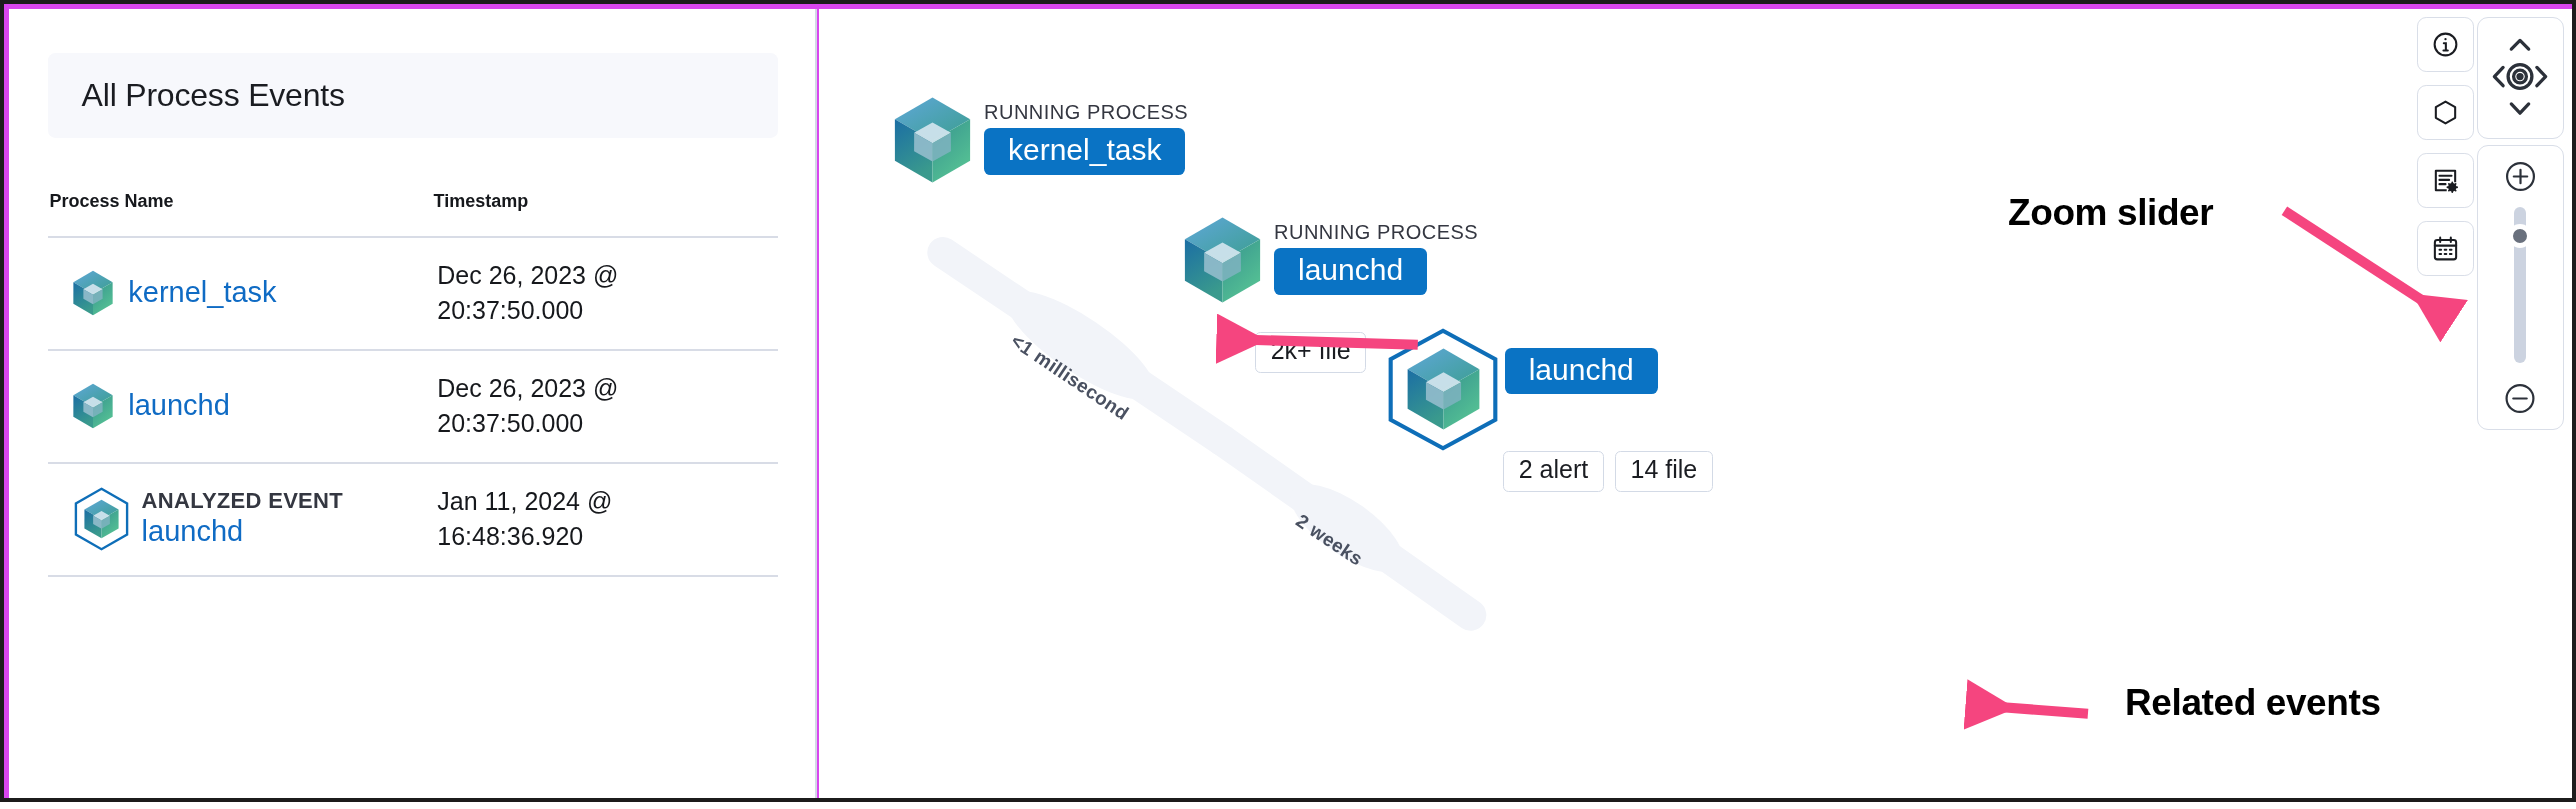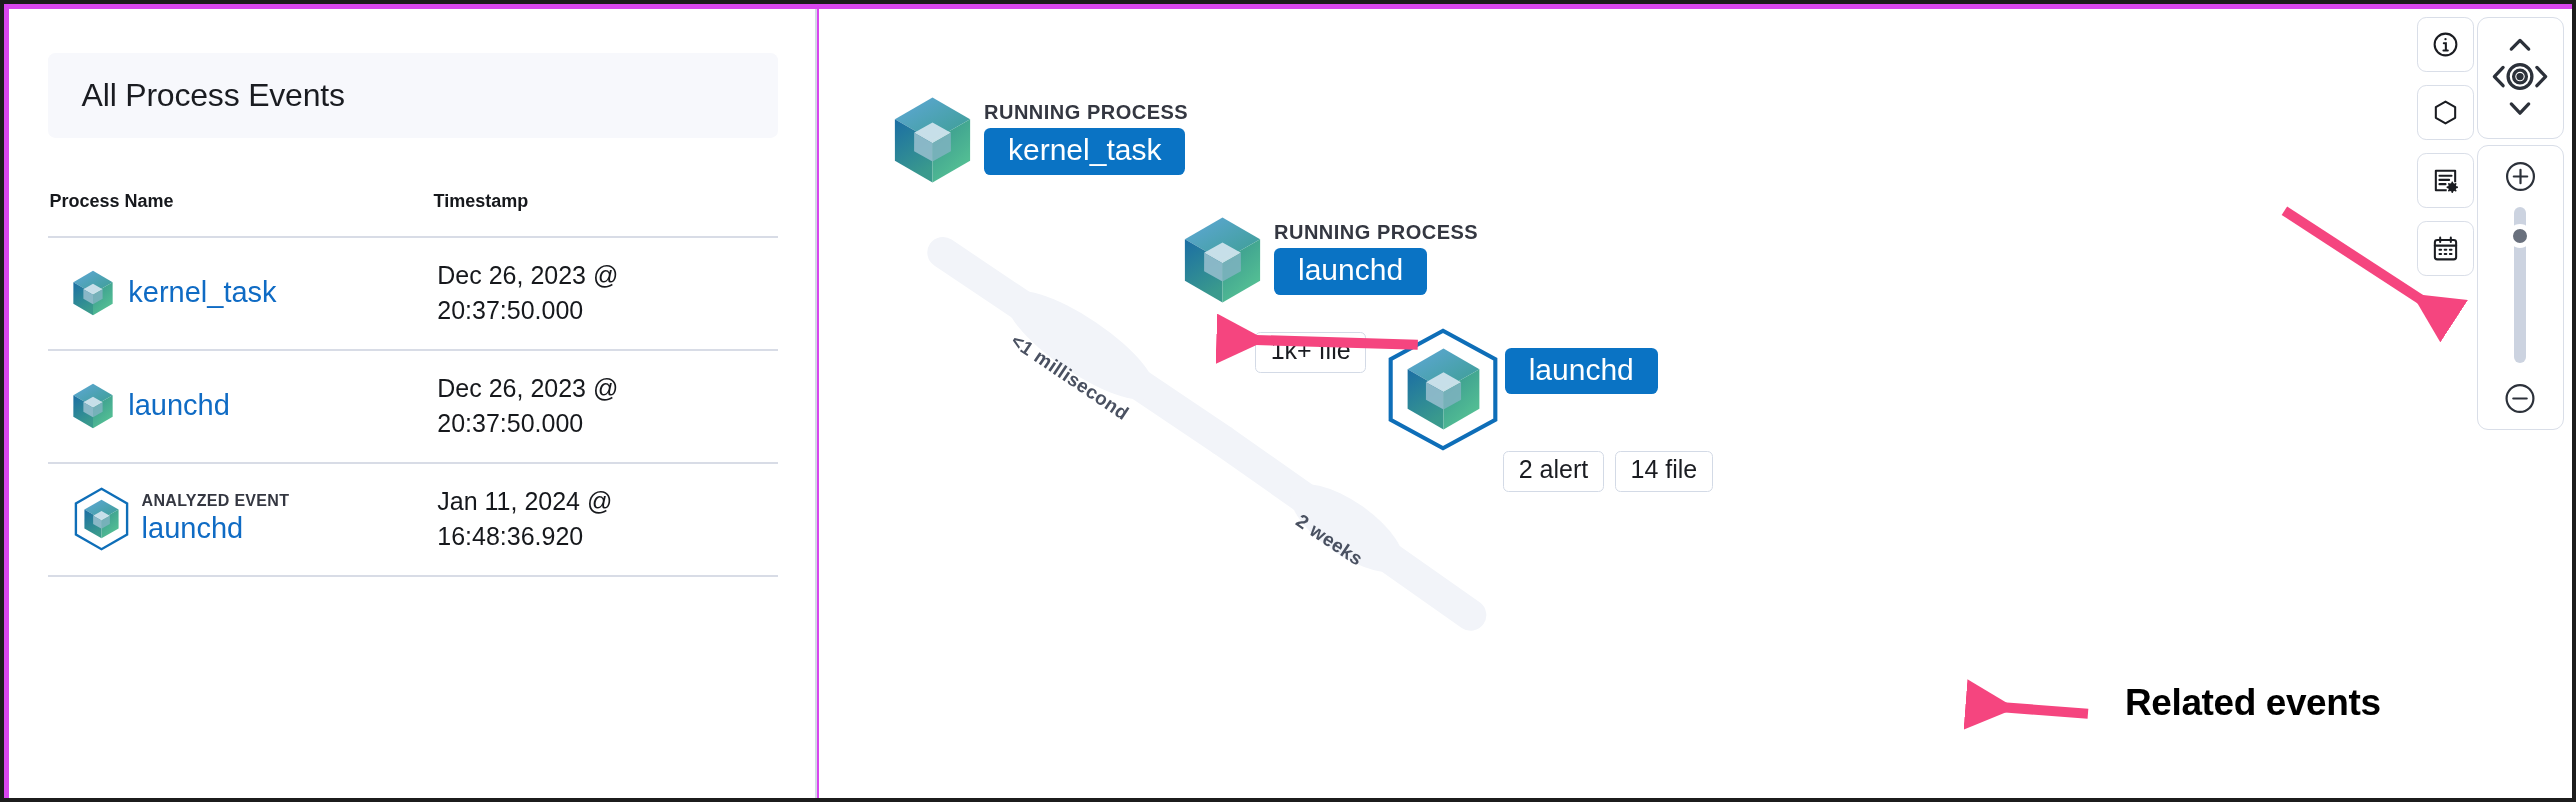--- a/index.html
+++ b/index.html
@@ -58,21 +58,21 @@
   }
   .tbl th.col-name { width: 386px; padding-left: 1.8px; }
   .tbl td {
     border-bottom: 2.8px solid #d8dce6;
     padding: 20px 0;
     vertical-align: middle;
   }
   .cellproc { display: flex; align-items: center; gap: 14.7px; padding-left: 24px; }
   .cellproc .txtcol { display: flex; flex-direction: column; gap: 3.7px; }
   .row-badge {
-    font-size: 16px; font-weight: bold; color: #343741;
+    font-size: 22px; font-weight: bold; color: #343741;
     letter-spacing: 0.3px; line-height: 1;
   }
   .proc-link {
     font-size: 29px; color: #0f6bc4; font-weight: 400; line-height: 1.1;
   }
   .ts {
     font-size: 25px; color: #16181c; line-height: 1.42;
     padding-left: 3.7px;
   }
 
@@ -88,21 +88,21 @@
     left: 815px; top: 4.6px;
     width: 1756px; height: 801px;
     background: #ffffff;
     overflow: hidden;
   }
   .edges { position: absolute; left: 0; top: 0; width: 1756px; height: 801px; }
 
   .node { position: absolute; display: flex; align-items: flex-start; }
   .node-labels { display: flex; flex-direction: column; align-items: flex-start; }
   .node-kind {
-    font-size: 20px; font-weight: bold; color: #343741;
+    font-size: 20px; font-weight: normal; color: #343741;
     letter-spacing: 0.5px; white-space: nowrap;
     margin-bottom: 3.7px;
   }
   .node-pill {
     background: #0a73c4; color: #ffffff;
     border-radius: 6.4px;
     font-size: 30px;
     padding: 5.5px 24px 8.3px 24px;
     line-height: 1.1;
     white-space: nowrap;
@@ -354,21 +354,21 @@
         <polygon points="50,33 73,46 50,59 27,46" fill="#cfe3ec" opacity="0.95"></polygon>
         <polygon points="27,46 50,59 50,82 27,69" fill="#94bdcc" opacity="0.9"></polygon>
         <polygon points="73,46 73,69 50,82 50,59" fill="#7fb3c0" opacity="0.85"></polygon>
       </svg>
       <div class="node-labels" style="margin-left:11px; margin-top:5.5px;">
         <span class="node-kind">RUNNING PROCESS</span>
         <span class="node-pill">launchd</span>
       </div>
     </div>
     <div class="badges" style="position:absolute; left:436px; top:312px;">
-      <span class="badge">1k+ file</span>
+      <span class="badge">2k+ file</span>
     </div>
 
     <div class="node" style="left:566px; top:319px;">
       <div class="hexwrap" style="width:116px;height:123px;">
         <svg class="hexborder" width="116" height="123" viewBox="0 0 126 134">
           <polygon points="63,3 120,34 120,100 63,131 6,100 6,34" fill="#ffffff" stroke="#0e6eb8" stroke-width="4.5"></polygon>
         </svg>
         <svg class="cube" width="77" height="84" viewBox="0 0 100 110" style="position:relative;">
           <polygon points="50,2 97,29 50,56 3,29" fill="url(#gt)"></polygon>
           <polygon points="3,29 50,56 50,108 3,81" fill="url(#gl)"></polygon>
@@ -396,20 +396,21 @@
       </marker>
     </defs>
 
     <line x1="1540" y1="371" x2="1336" y2="365" stroke="#f5457f" stroke-width="11" marker-end="url(#pinkhead)"></line>
 
     <line x1="2484" y1="225" x2="2656" y2="337" stroke="#f5457f" stroke-width="11" marker-end="url(#pinkhead)"></line>
 
     <line x1="2270" y1="773" x2="2152" y2="764" stroke="#f5457f" stroke-width="11" marker-end="url(#pinkhead)"></line>
   </svg>
 
+  <div class="annot" style="left:2004px; top:188px;">Zoom slider</div>
   <div class="annot" style="left:2121px; top:678px;">Related events</div>
 
   <div class="tool-col">
 
     <div class="tool-btn">
       <svg width="29" height="29" viewBox="0 0 24 24" fill="none" stroke="#1a1c21" stroke-width="1.7">
         <circle cx="12" cy="12" r="9"></circle>
         <circle cx="12" cy="7.6" r="0.95" fill="#1a1c21" stroke="none"></circle>
         <path d="M10.6 11h1.7v6M10.3 17h3.6" stroke-linecap="round"></path>
       </svg>

